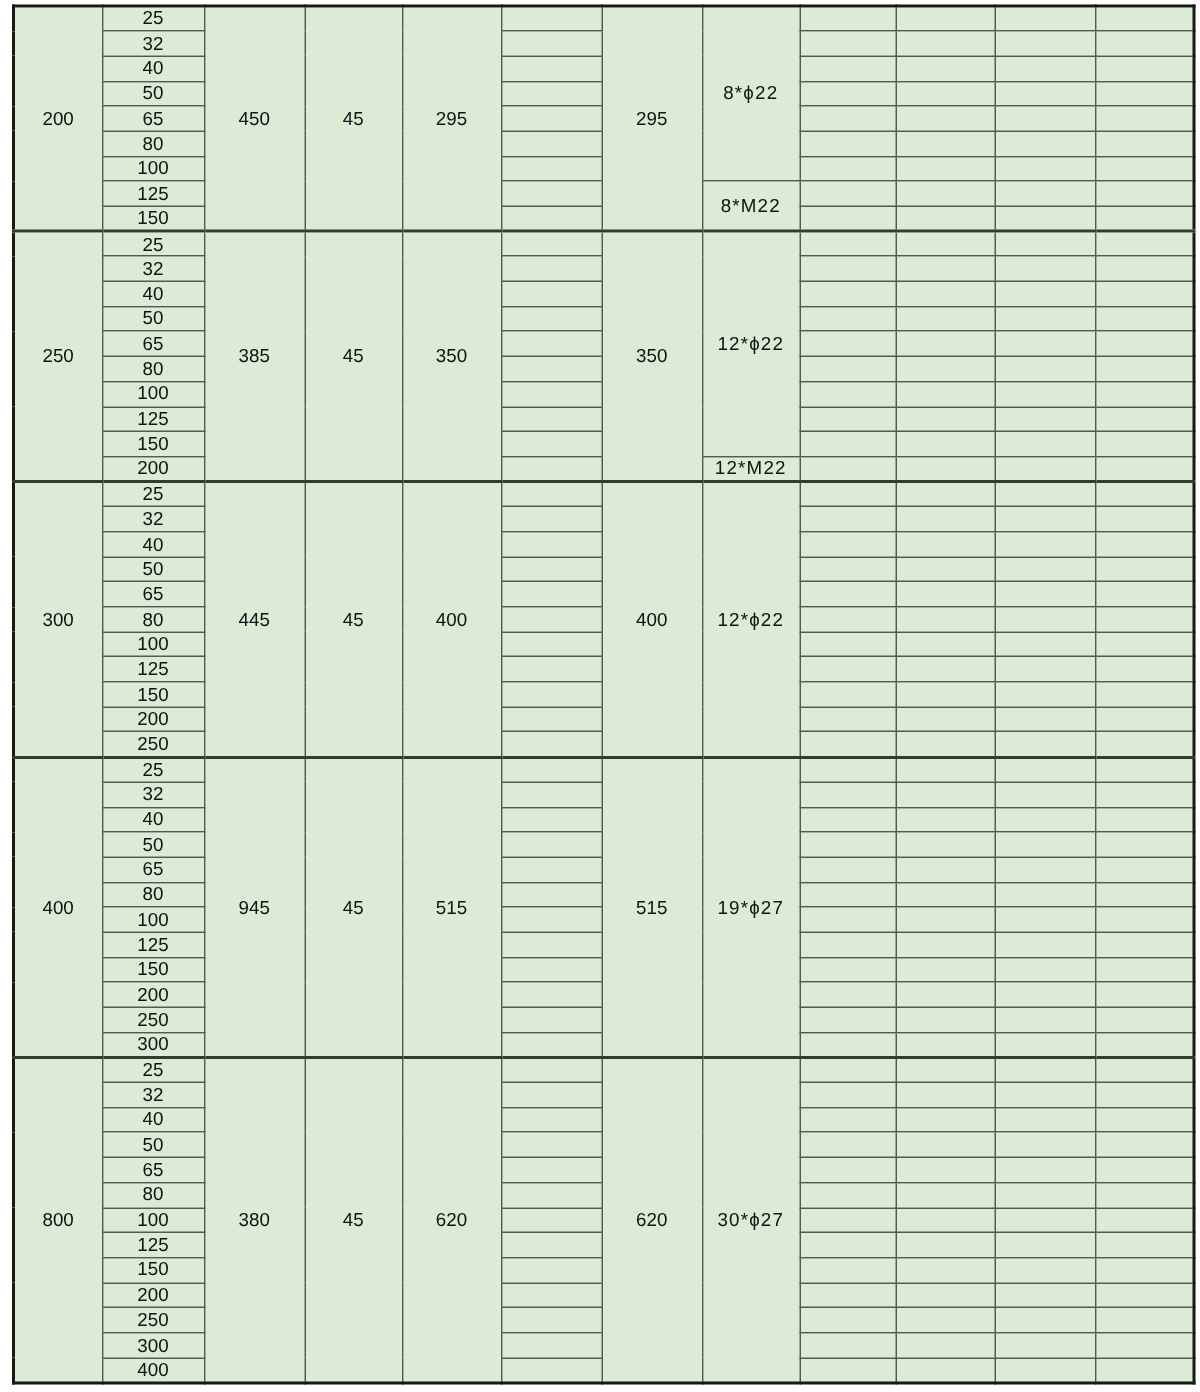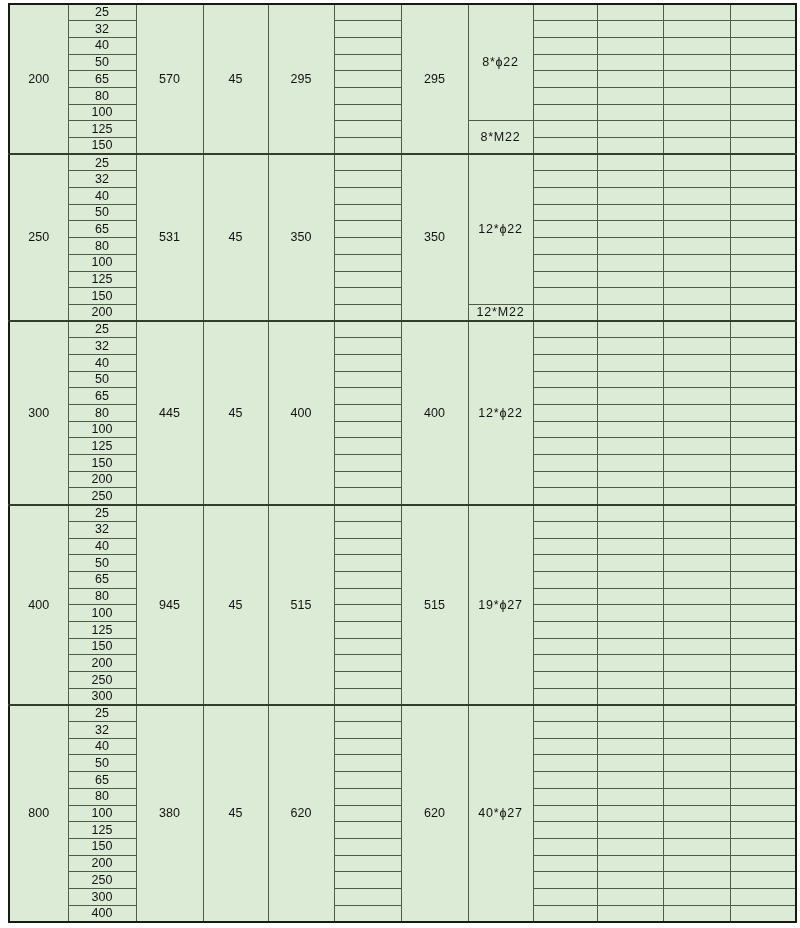--- a/index.html
+++ b/index.html
@@ -64,21 +64,21 @@
         <col style="width:65px">
         <col style="width:64px">
       <col style="width:66px">
         <col style="width:67px">
         <col style="width:66px">
     </colgroup>
     <tbody>
         <tr>
           <td class="dn-cell" rowspan="9">200</td>
           <td class="size-cell">25</td>
-          <td class="val-cell" rowspan="9">570</td>
+          <td class="val-cell" rowspan="9">450</td>
           <td class="val-cell" rowspan="9">45</td>
           <td class="val-cell" rowspan="9">295</td>
           <td class="blank-cell"></td>
           <td class="val-cell" rowspan="9">295</td>
           <td class="bolt-cell" rowspan="7">8*ϕ22</td>
           <td class="blank-cell"></td>
           <td class="blank-cell"></td>
           <td class="blank-cell"></td>
           <td class="blank-cell"></td>
         </tr>
@@ -143,21 +143,21 @@
           <td class="size-cell">150</td>
           <td class="blank-cell"></td>
           <td class="blank-cell"></td>
           <td class="blank-cell"></td>
           <td class="blank-cell"></td>
           <td class="blank-cell"></td>
         </tr>
         <tr class="group-start">
           <td class="dn-cell" rowspan="10">250</td>
           <td class="size-cell">25</td>
-          <td class="val-cell" rowspan="10">531</td>
+          <td class="val-cell" rowspan="10">385</td>
           <td class="val-cell" rowspan="10">45</td>
           <td class="val-cell" rowspan="10">350</td>
           <td class="blank-cell"></td>
           <td class="val-cell" rowspan="10">350</td>
           <td class="bolt-cell" rowspan="9">12*ϕ22</td>
           <td class="blank-cell"></td>
           <td class="blank-cell"></td>
           <td class="blank-cell"></td>
           <td class="blank-cell"></td>
         </tr>
@@ -431,21 +431,21 @@
           <td class="blank-cell"></td>
         </tr>
         <tr class="group-start">
           <td class="dn-cell" rowspan="13">800</td>
           <td class="size-cell">25</td>
           <td class="val-cell" rowspan="13">380</td>
           <td class="val-cell" rowspan="13">45</td>
           <td class="val-cell" rowspan="13">620</td>
           <td class="blank-cell"></td>
           <td class="val-cell" rowspan="13">620</td>
-          <td class="bolt-cell" rowspan="13">40*ϕ27</td>
+          <td class="bolt-cell" rowspan="13">30*ϕ27</td>
           <td class="blank-cell"></td>
           <td class="blank-cell"></td>
           <td class="blank-cell"></td>
           <td class="blank-cell"></td>
         </tr>
         <tr>
           <td class="size-cell">32</td>
           <td class="blank-cell"></td>
           <td class="blank-cell"></td>
           <td class="blank-cell"></td>

